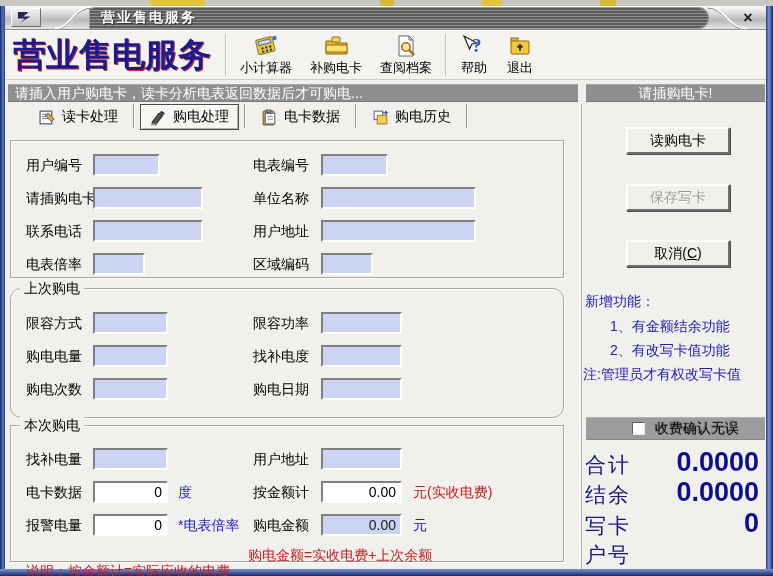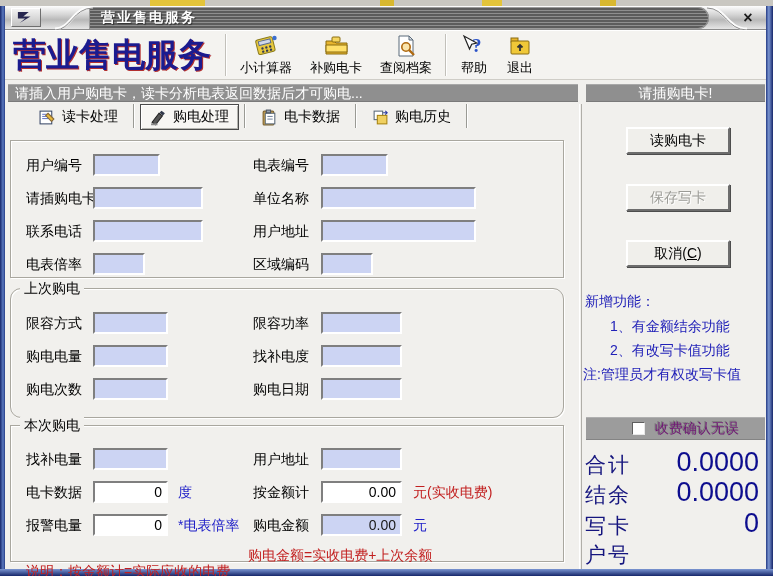--- a/index.html
+++ b/index.html
@@ -79,24 +79,24 @@
   .note-row .n2 { position:absolute; left:237px; }
 
   
   .btn { position:absolute; left:621px; width:104px; height:27px; background:#f0efeb; font-size:14px; font-family:inherit;
     border:2px solid; border-color:#ffffff #6d6d6d #6d6d6d #ffffff; box-shadow:1px 1px 0 #4d4d4d; cursor:default; }
   .btn.disabled { color:#9b9b96; text-shadow:1px 1px 0 #fff; }
   .features { position:absolute; font-size:14px; color:#2121b8; white-space:nowrap; }
   .confirm-bar { position:absolute; left:581px; top:411px; width:179px; height:23px; background:#9c9c9c;
     display:flex; align-items:center; box-shadow:inset 0 1px 0 #b0b0b0, inset 0 -1px 0 #848484; }
   .confirm-box { width:13px; height:13px; background:#fff; border:1px solid; border-color:#5e5e5e #e8e8e8 #e8e8e8 #5e5e5e; margin:0 10px 0 46px; }
-  .confirm-lbl { color:#701a75; text-shadow:-1px -1px 0 #787878; font-size:14px; }
+  .confirm-lbl { color:#000000; text-shadow:-1px -1px 0 #787878; font-size:14px; }
   .total-row { position:absolute; left:578px; width:176px; height:30px; }
   .total-row .tl { position:absolute; left:2px; top:4px; font-size:21px; color:#15157e; letter-spacing:2px; }
-  .total-row .tv { position:absolute; right:0; top:0; font-size:27px; font-weight:normal; color:#0d0d8e; }
+  .total-row .tv { position:absolute; right:0; top:0; font-size:27px; font-weight:bold; color:#0d0d8e; }
 </style>
 </head>
 <body>
 
 <div class="window">
 
   <div class="desktop-strip">
     <div class="frag" style="left:150px;width:55px;background:#e3c43a;"></div>
     <div class="frag" style="left:380px;width:14px;background:#d8b830;"></div>
     <div class="frag" style="left:482px;width:20px;background:#e3c43a;"></div>

